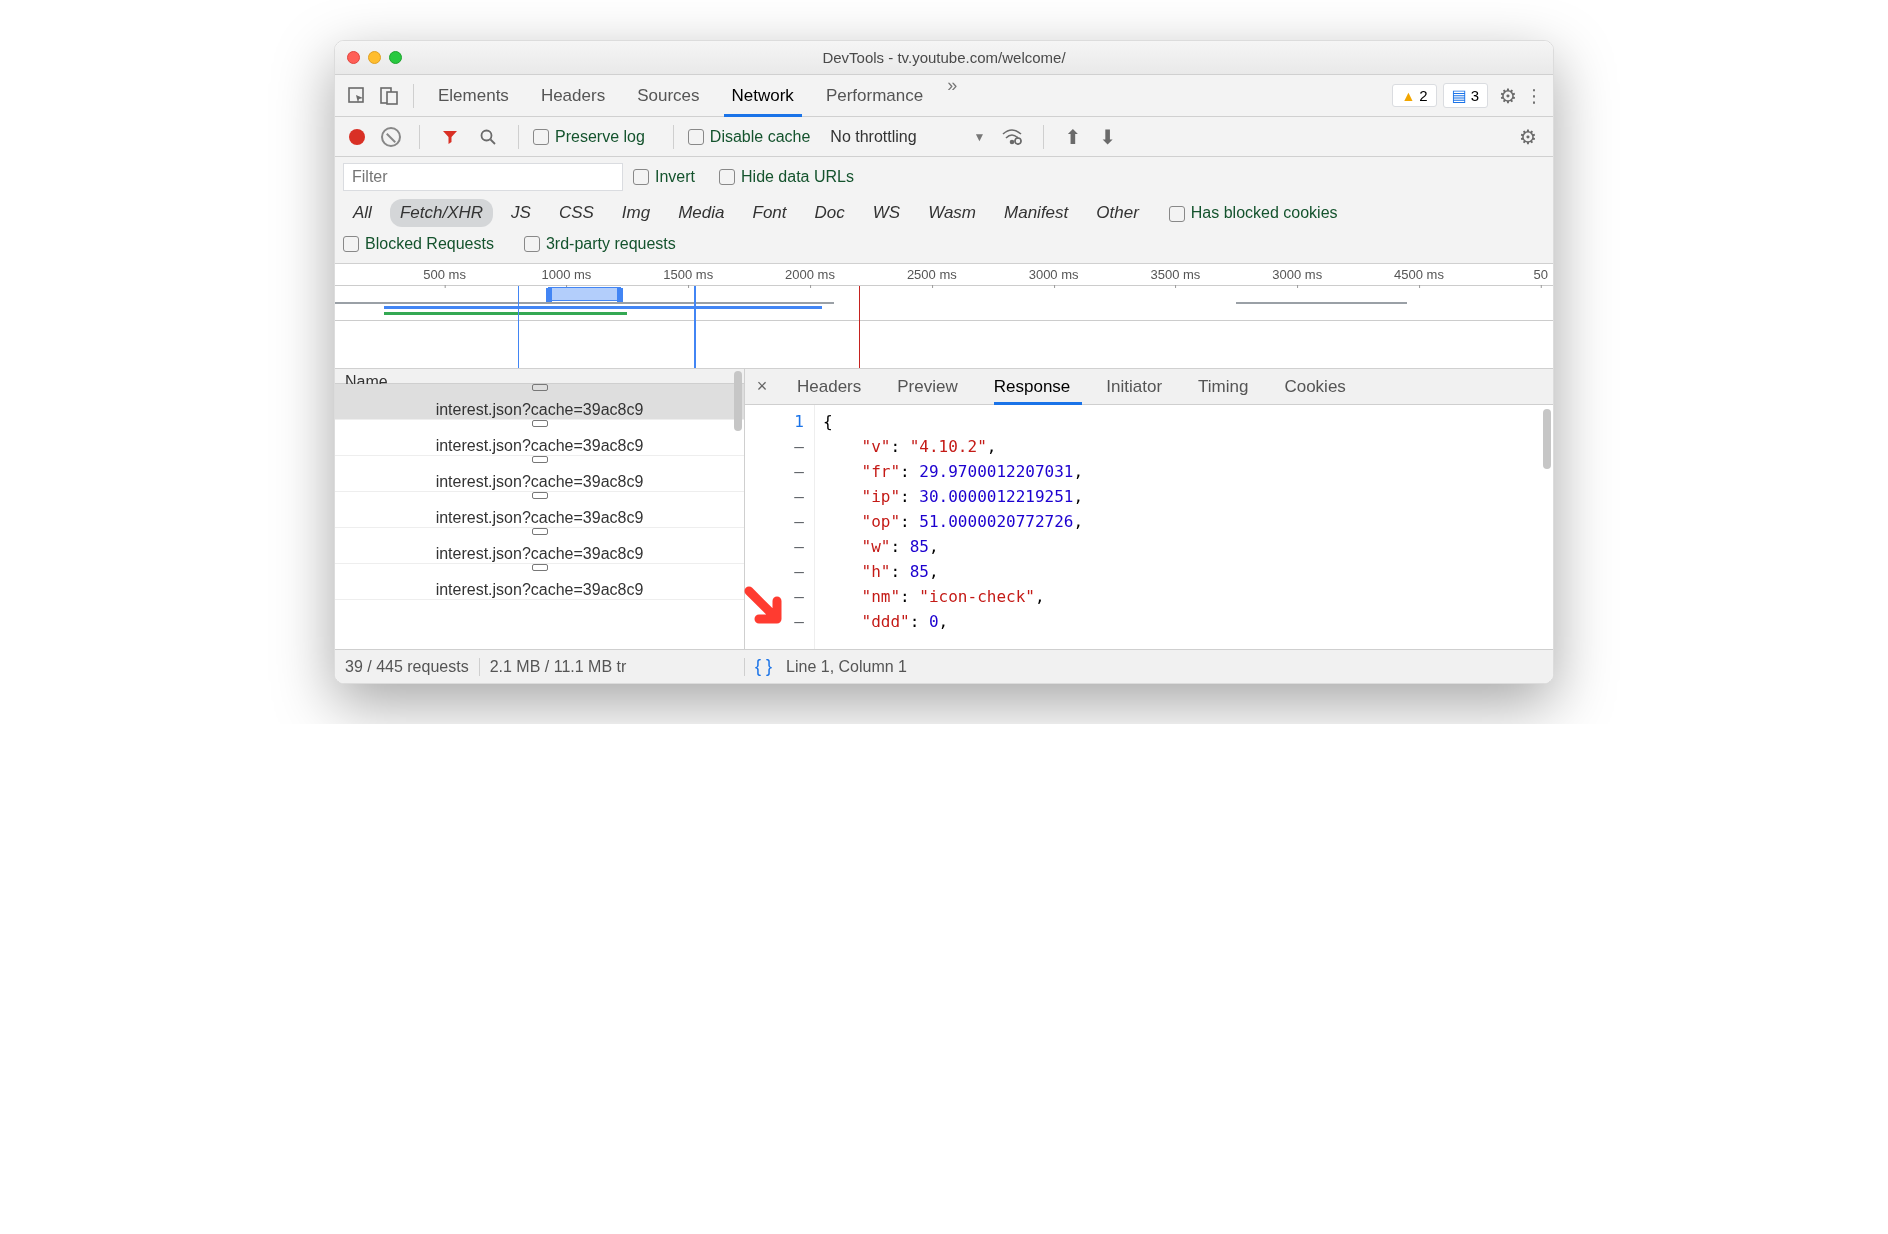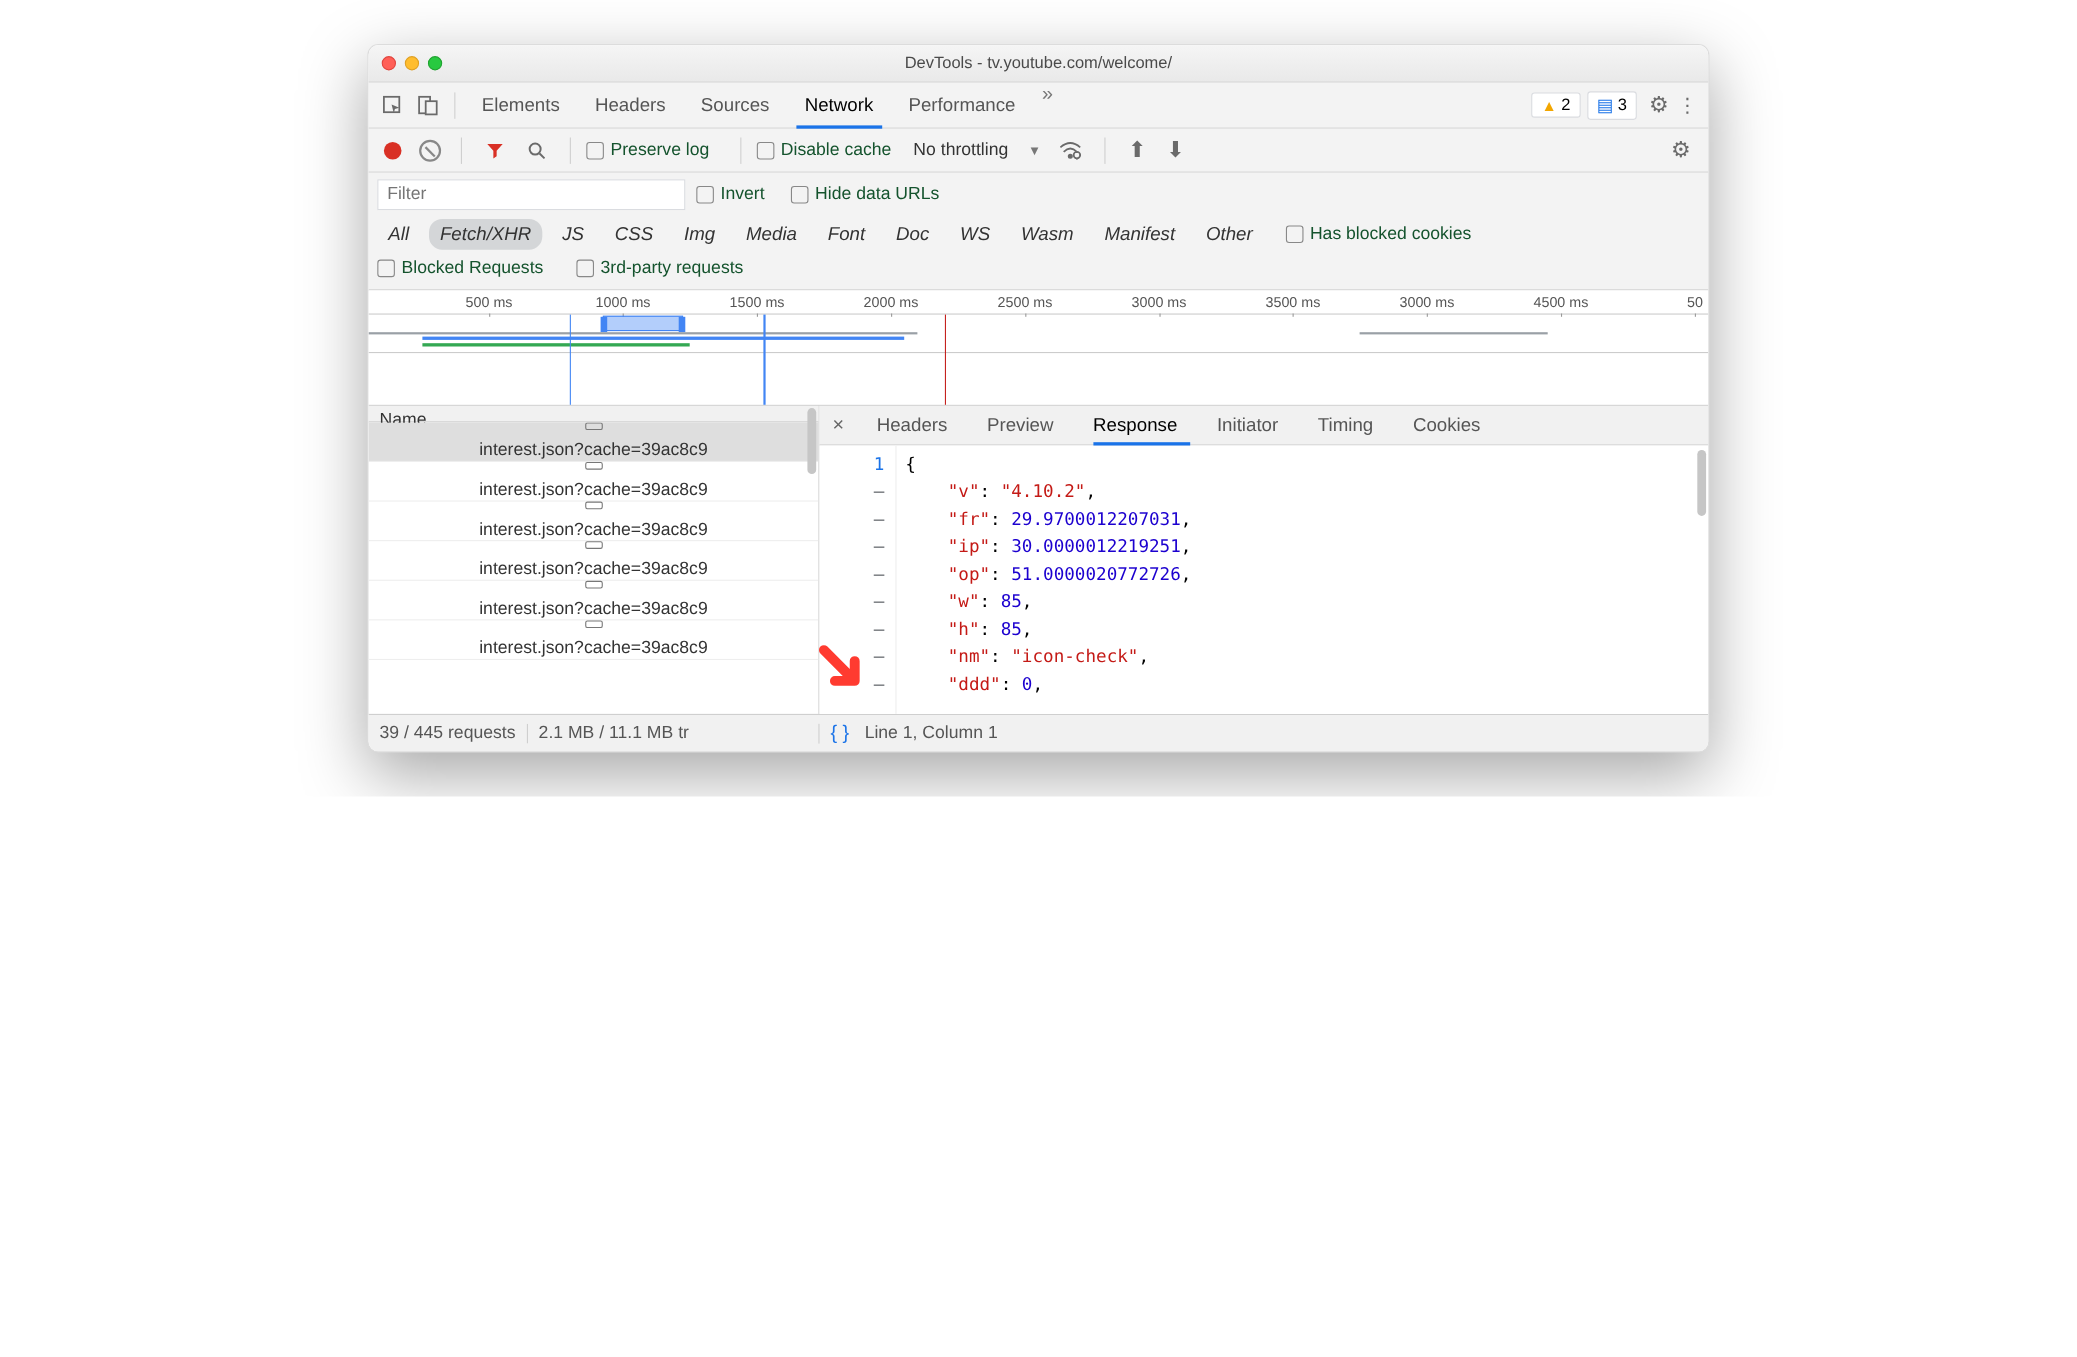--- a/index.html
+++ b/index.html
@@ -46,21 +46,21 @@
 .badge .blue{color:#1a73e8;font-size:16px;}
 .gear{font-size:20px;color:#6a6a6a;margin:0 8px;cursor:pointer;}
 .dots3{font-size:18px;color:#6a6a6a;margin-right:6px;cursor:pointer;letter-spacing:-2px;}
 .toolbar2{height:40px;border-bottom:1px solid #d0d0d0;display:flex;align-items:center;padding:0 8px;background:#f3f3f3;gap:6px;}
 .rec-dot{width:16px;height:16px;border-radius:50%;background:#d93025;margin:0 6px;cursor:pointer;}
 .circ-slash{width:20px;height:20px;border:2px solid #888;border-radius:50%;position:relative;margin:0 4px;cursor:pointer;}
 .circ-slash::after{content:"";position:absolute;left:2px;right:2px;top:50%;height:2px;background:#888;transform:rotate(45deg);}
 .funnel svg{fill:#d93025;}
 .chk{width:16px;height:16px;border:1.5px solid #888;border-radius:3px;display:inline-block;margin-right:6px;vertical-align:middle;}
 .lbl{font-size:16px;color:#14532d;display:flex;align-items:center;margin-right:14px;cursor:pointer;}
-.throttle{font-size:16px;color:#333;display:flex;align-items:center;cursor:pointer;margin-right:4px;}
+.throttle{font-size:16px;color:#333;display:flex;align-items:center;cursor:pointer;margin-right:4px;gap:39px;}
 .throttle .tri{margin-left:18px;color:#777;font-size:12px;}
 .wifi-gear{width:22px;color:#6a6a6a;margin:0 6px;}
 .arrowbtn{color:#6a6a6a;font-size:20px;margin:0 6px;cursor:pointer;}
 .spacer{flex:1;}
 .filterbar{border-bottom:1px solid #d0d0d0;background:#f3f3f3;padding:6px 8px 10px;}
 .filterrow1{display:flex;align-items:center;gap:10px;margin-bottom:8px;}
 .filter-input{width:280px;height:28px;border:1px solid #dadce0;background:#fff;padding:2px 8px;font-size:16px;color:#0369a1;}
 .typerow{display:flex;align-items:center;gap:8px;flex-wrap:wrap;margin-bottom:8px;}
 .ft{font-size:17px;color:#333;padding:4px 10px;border-radius:12px;cursor:pointer;font-style:italic;}
 .ft.sel{background:#d4d6d8;}
@@ -215,21 +215,21 @@
       <span class="ft">JS</span>
       <span class="ft">CSS</span>
       <span class="ft">Img</span>
       <span class="ft">Media</span>
       <span class="ft">Font</span>
       <span class="ft">Doc</span>
       <span class="ft">WS</span>
       <span class="ft">Wasm</span>
       <span class="ft">Manifest</span>
       <span class="ft">Other</span>
-      <label class="lbl" style="margin-left:12px;">
+      <label class="lbl" style="margin-left:12px;align-items:flex-end;">
           <span class="chk"></span>
           <span>Has blocked cookies</span>
         </label>
     </div>
     <div class="extrarow">
       <label class="lbl">
           <span class="chk"></span>
           <span>Blocked Requests</span>
         </label>
       <label class="lbl">

